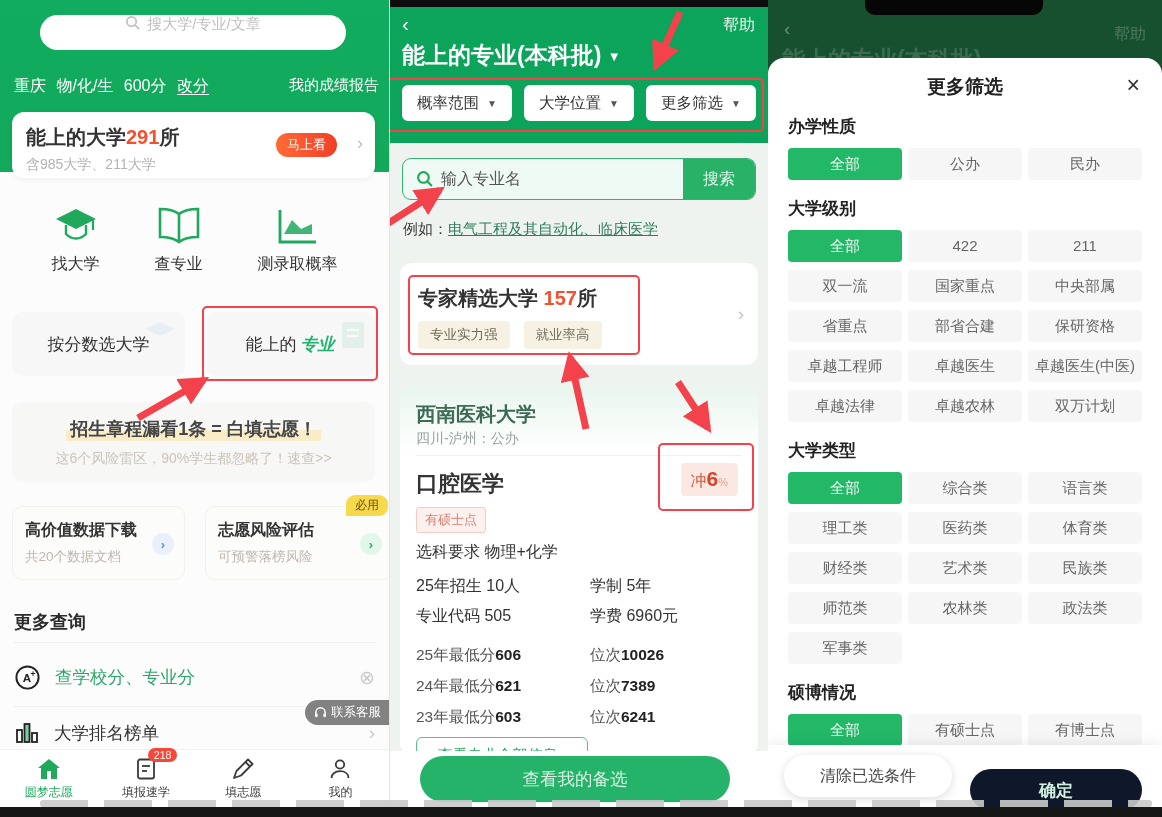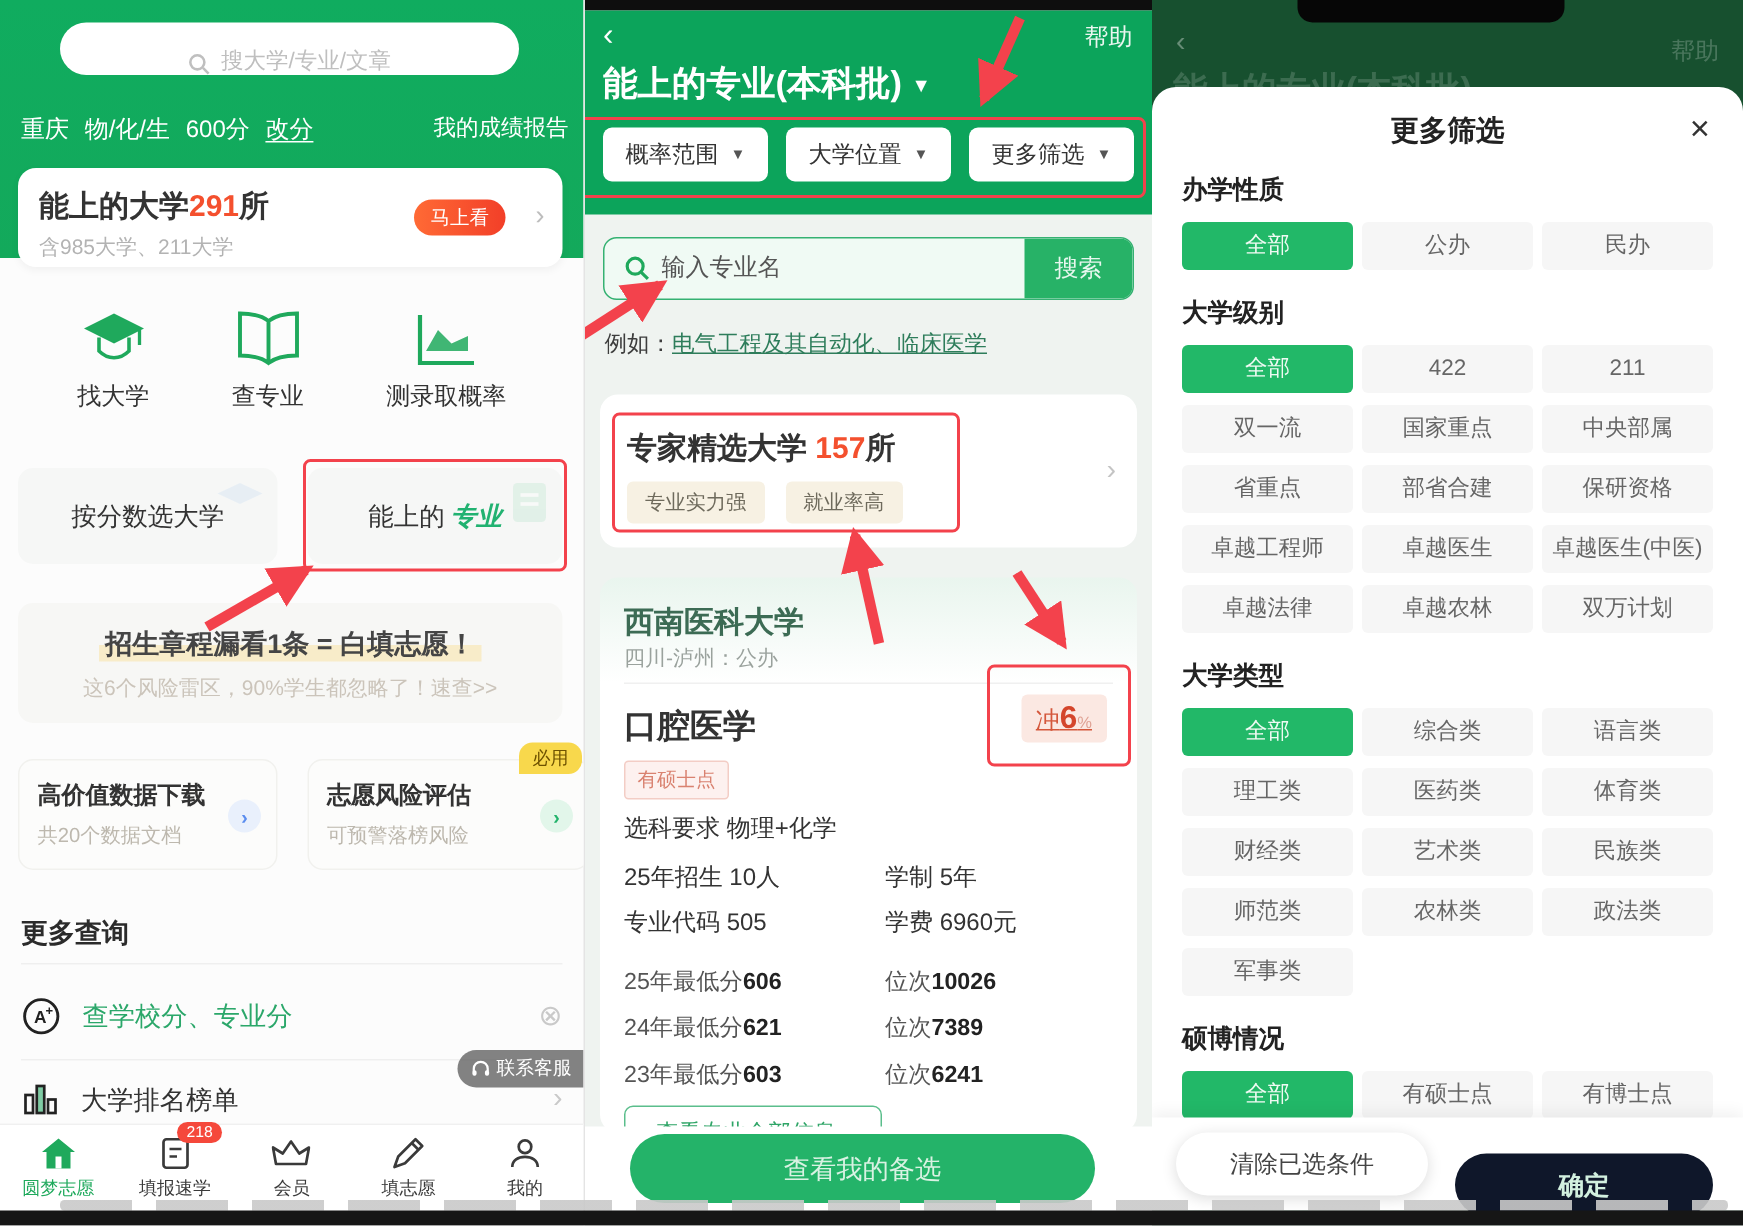--- a/index.html
+++ b/index.html
@@ -4,21 +4,21 @@
 <style>
   * { margin:0; padding:0; box-sizing:border-box; }
   body { font-family:"Liberation Sans","DejaVu Sans",sans-serif; background:#333; }
   #shot { position:relative; width:1162px; height:817px; background:#fff; overflow:hidden; }
   .panel { position:absolute; top:0; height:817px; overflow:hidden; }
   
   #lp { left:0; width:390px; background:#FCFCFC; border-right:1px solid #e4e4e4;}
   .lp-header { position:absolute; top:0; left:0; right:0; height:172px;
     background:linear-gradient(180deg,#10AC5F,#13A95B); }
   .search-pill { position:absolute; top:15px; left:40px; width:306px; height:35px; background:#fff;
-    border-radius:18px; display:flex; align-items:flex-end; justify-content:center; gap:7px;
+    border-radius:18px; display:flex; align-items:flex-start; justify-content:center; gap:7px;
     color:#BFBFBF; font-size:15px; }
   .score-row { position:absolute; top:76px; left:14px; right:10px; display:flex;
     justify-content:space-between; color:#fff; font-size:16px;gap:48px; }
   .score-left span { margin-right:6px; }
   .u-line { text-decoration:underline; text-underline-offset:3px; }
   .uni-card { position:absolute; top:112px; left:12px; width:363px; height:66px; background:#fff;
     border-radius:12px; box-shadow:0 2px 6px rgba(0,0,0,.05); padding:12px 14px; }
   .uni-title { font-size:20px; font-weight:bold; color:#333; }
   .red-num { color:#F4502E; }
   .uni-sub { font-size:14px; color:#B3B3B3; margin-top:5px; }
@@ -92,21 +92,21 @@
   .expert-title { position:absolute; left:18px; top:22px; font-size:20px; font-weight:bold; color:#333; }
   .tag-row { position:absolute; left:18px; top:58px; display:flex; gap:14px; }
   .cream-tag { background:#F7F1E3; color:#6E6A5C; font-size:13.5px; padding:5px 12px; border-radius:4px; }
   .card-chev { position:absolute; right:14px; top:40px; color:#C4C4C4; font-size:19px; }
   #major-card { top:385px; height:370px; background:linear-gradient(180deg,#E9F5EE 0,#fff 70px); }
   .uni-name { position:absolute; left:16px; top:16px; font-size:20px; font-weight:bold; color:#3C6B54; }
   .uni-meta { position:absolute; left:16px; top:45px; font-size:14px; color:#9AA29D; }
   .mc-hr { position:absolute; left:16px; right:16px; top:70px; height:1px; background:#F0F0F0; }
   .major-name { position:absolute; left:16px; top:84px; font-size:22px; font-weight:bold; color:#333; }
   .chance-badge { position:absolute; right:20px; top:78px; background:#FBE8E2; border-radius:4px;
-    padding:4px 10px; color:#D4573B; font-size:16px;text-decoration:underline; }
+    padding:4px 10px; color:#D4573B; font-size:16px; }
   .chance-badge b { font-size:21px; color:#D4452B; }
   .chance-badge small { font-size:11px; color:#DFA193; }
   .pink-tag { position:absolute; left:16px; top:122px; border:1px solid #F3CDC5; background:#FDF1EF;
     color:#D98270; font-size:13px; padding:3px 8px; border-radius:3px; }
   .req-line { position:absolute; left:16px; top:157px; font-size:16px; color:#333; }
   .info-grid { position:absolute; left:16px; top:186px; right:16px; font-size:16px; color:#333; line-height:30px; }
   .info-grid .c2 { position:absolute; left:174px; }
   .score-grid { position:absolute; left:16px; top:254px; right:16px; font-size:15.5px; color:#555; line-height:31px; }
   .score-grid b { color:#222; }
   .score-grid .c2 { position:absolute; left:174px; }
@@ -299,29 +299,20 @@
         <div class="tab ">
      <span class="tab-badge">218</span>
      <span>
             <svg width="24" height="24" viewBox="0 0 24 24">
               <rect x="4" y="2.5" width="16" height="19" rx="2" fill="none" stroke="#3A3A3A" stroke-width="1.8"></rect>
               <line x1="8" y1="9" x2="16" y2="9" stroke="#3A3A3A" stroke-width="1.8"></line>
               <line x1="8" y1="14" x2="13" y2="14" stroke="#3A3A3A" stroke-width="1.8"></line>
             </svg>
           </span>
      <span>填报速学</span>
-        </div>
-        <div class="tab ">
-
-     <span>
-            <svg width="26" height="24" viewBox="0 0 26 24">
-              <path d="M3 19h20l2-11-6.5 4L13 4 7.5 12 1 8z" fill="none" stroke="#3A3A3A" stroke-width="1.8" stroke-linejoin="round"></path>
-            </svg>
-          </span>
-     <span>会员</span>
         </div>
         <div class="tab ">
 
      <span>
             <svg width="24" height="24" viewBox="0 0 24 24">
               <path d="M3 21l2.5-7L17 2.5 21.5 7 10 18.5 3 21z" fill="none" stroke="#3A3A3A" stroke-width="1.8" stroke-linejoin="round"></path>
               <line x1="14.5" y1="5" x2="19" y2="9.5" stroke="#3A3A3A" stroke-width="1.8"></line>
             </svg>
           </span>
      <span>填志愿</span>

